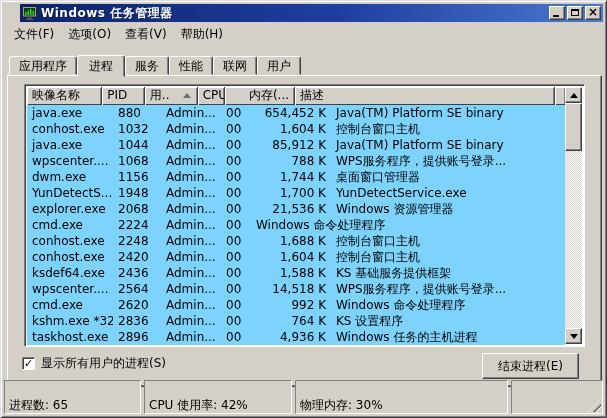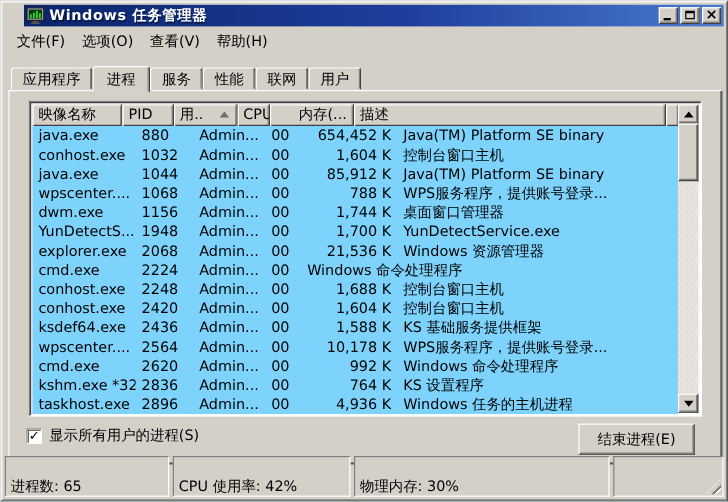--- a/index.html
+++ b/index.html
@@ -270,21 +270,21 @@
                 <span class="cell c-user">Admin...</span>
                 <span class="cell c-cpu">00</span>
                 <span class="cell c-mem">1,588 K</span>
                 <span class="cell c-desc">KS 基础服务提供框架</span>
               </div>
               <div class="row">
                 <span class="cell c-name">wpscenter....</span>
                 <span class="cell c-pid">2564</span>
                 <span class="cell c-user">Admin...</span>
                 <span class="cell c-cpu">00</span>
-                <span class="cell c-mem">10,178 K</span>
+                <span class="cell c-mem">14,518 K</span>
                 <span class="cell c-desc">WPS服务程序，提供账号登录...</span>
               </div>
               <div class="row">
                 <span class="cell c-name">cmd.exe</span>
                 <span class="cell c-pid">2620</span>
                 <span class="cell c-user">Admin...</span>
                 <span class="cell c-cpu">00</span>
                 <span class="cell c-mem">992 K</span>
                 <span class="cell c-desc">Windows 命令处理程序</span>
               </div>

